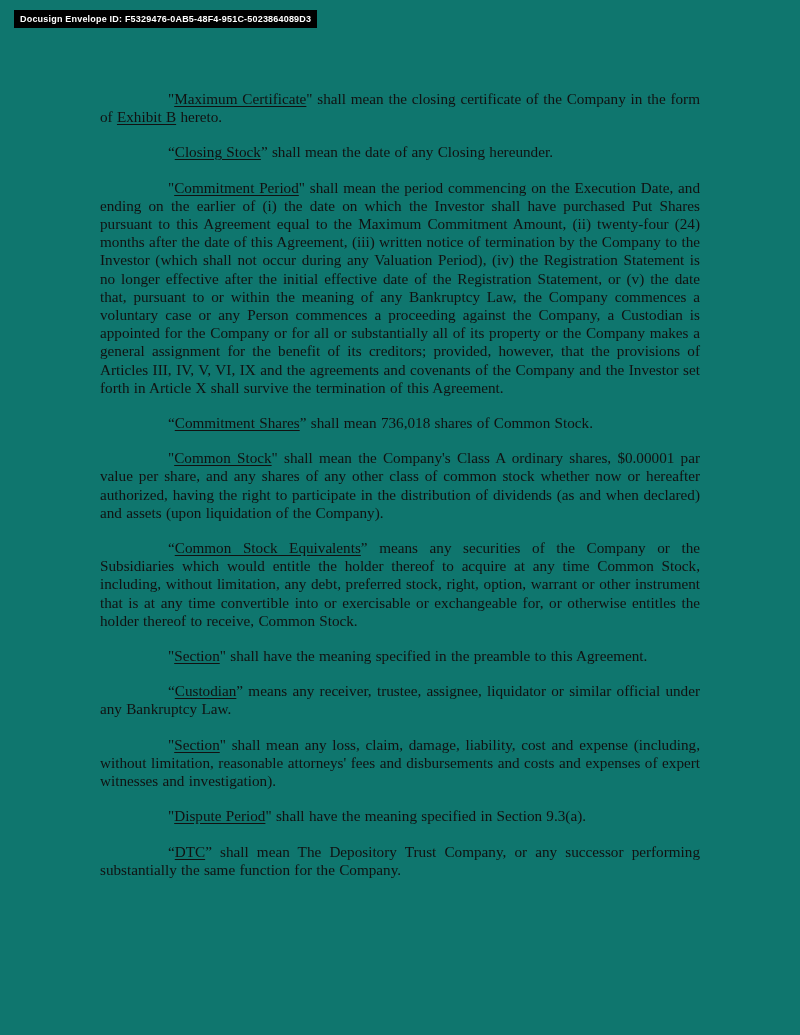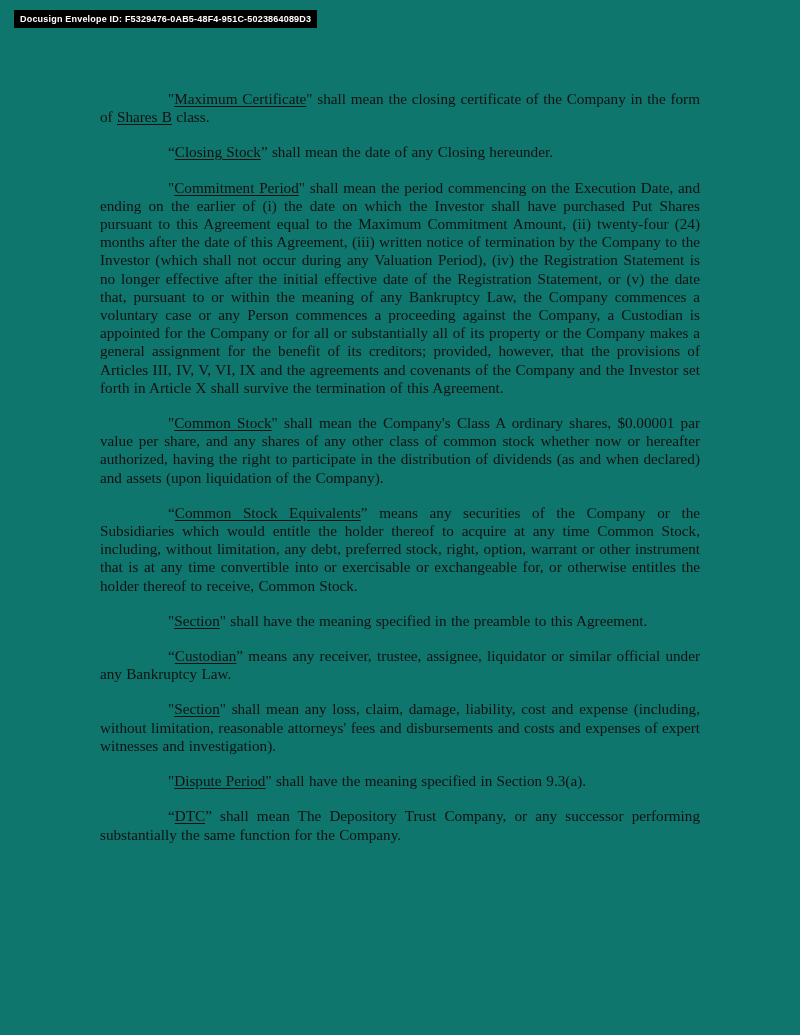--- a/index.html
+++ b/index.html
@@ -50,23 +50,24 @@
     text-decoration: underline;
     text-underline-offset: 2px;
   }
 </style>
 </head>
 <body>
 
 <div class="page">
   <div class="docusign-bar">Docusign Envelope ID: F5329476-0AB5-48F4-951C-5023864089D3</div>
   <div class="content" id="doc-body">
-      <p class="para"><span class="">"</span><span class="u">Maximum Certificate</span><span class="">" shall mean the closing certificate of the Company in the form of </span><span class="u">Shares B</span><span class=""> class.</span></p>
+      <p class="para"><span class="">"</span><span class="u">Maximum Certificate</span><span class="">" shall mean the closing certificate of the Company in the form of </span><span class="u">Exhibit B</span><span class=""> hereto.</span></p>
       <p class="para"><span class="">“</span><span class="u">Closing Stock</span><span class="">” shall mean the date of any Closing hereunder.</span></p>
       <p class="para"><span class="">"</span><span class="u">Commitment Period</span><span class="">" shall mean the period commencing on the Execution Date, and ending on the earlier of (i) the date on which the Investor shall have purchased Put Shares pursuant to this Agreement equal to the Maximum Commitment Amount, (ii) twenty-four (24) months after the date of this Agreement, (iii) written notice of termination by the Company to the Investor (which shall not occur during any Valuation Period), (iv) the Registration Statement is no longer effective after the initial effective date of the Registration Statement, or (v) the date that, pursuant to or within the meaning of any Bankruptcy Law, the Company commences a voluntary case or any Person commences a proceeding against the Company, a Custodian is appointed for the Company or for all or substantially all of its property or the Company makes a general assignment for the benefit of its creditors; provided, however, that the provisions of Articles III, IV, V, VI, IX and the agreements and covenants of the Company and the Investor set forth in Article X shall survive the termination of this Agreement.</span></p>
+      <p class="para"><span class="">“</span><span class="u">Commitment Shares</span><span class="">” shall mean 736,018 shares of Common Stock.</span></p>
       <p class="para"><span class="">"</span><span class="u">Common Stock</span><span class="">" shall mean the Company's Class A ordinary shares, $0.00001 par value per share, and any shares of any other class of common stock whether now or hereafter authorized, having the right to participate in the distribution of dividends (as and when declared) and assets (upon liquidation of the Company).</span></p>
       <p class="para"><span class="">“</span><span class="u">Common Stock Equivalents</span><span class="">” means any securities of the Company or the Subsidiaries which would entitle the holder thereof to acquire at any time Common Stock, including, without limitation, any debt, preferred stock, right, option, warrant or other instrument that is at any time convertible into or exercisable or exchangeable for, or otherwise entitles the holder thereof to receive, Common Stock.</span></p>
       <p class="para"><span class="">"</span><span class="u">Section</span><span class="">" shall have the meaning specified in the preamble to this Agreement.</span></p>
       <p class="para"><span class="">“</span><span class="u">Custodian</span><span class="">” means any receiver, trustee, assignee, liquidator or similar official under any Bankruptcy Law.</span></p>
       <p class="para"><span class="">"</span><span class="u">Section</span><span class="">" shall mean any loss, claim, damage, liability, cost and expense (including, without limitation, reasonable attorneys' fees and disbursements and costs and expenses of expert witnesses and investigation).</span></p>
       <p class="para"><span class="">"</span><span class="u">Dispute Period</span><span class="">" shall have the meaning specified in Section 9.3(a).</span></p>
       <p class="para"><span class="">“</span><span class="u">DTC</span><span class="">” shall mean The Depository Trust Company, or any successor performing substantially the same function for the Company.</span></p>
     </div>
 </div>
 

